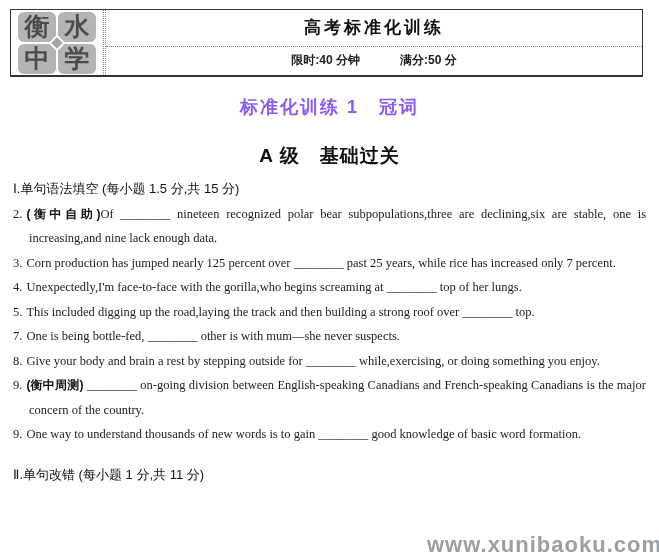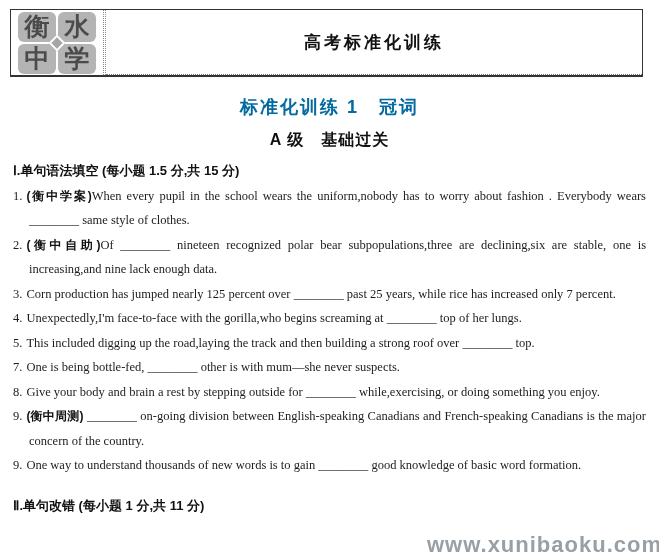--- a/index.html
+++ b/index.html
@@ -35,28 +35,28 @@
     font-size:17px;letter-spacing:3px;color:#111;
   }
   .header-info-row{
     flex:1;display:flex;align-items:center;justify-content:center;gap:40px;
     font-family:"Liberation Sans", sans-serif;font-weight:bold;font-size:12px;color:#222;
   }
   
   .content{position:absolute;left:13px;right:13px;top:86px;}
   .doc-title{
     text-align:center;font-family:"Liberation Sans", sans-serif;
-    font-weight:bold;font-size:18px;letter-spacing:2px;margin-top:9px;color:#0369a1;
+    font-weight:bold;font-size:18px;letter-spacing:2px;margin-top:9px;color:#8b5cf6;
   }
   .doc-subtitle{
     text-align:center;font-family:"Liberation Sans", sans-serif;
-    font-weight:bold;font-size:16px;letter-spacing:1px;margin-top:11px;color:#111;
+    font-weight:bold;font-size:19px;letter-spacing:1px;margin-top:24px;color:#111;
   }
   .sec-heading{
-    font-family:"Liberation Sans", sans-serif;font-weight:bold;
+    font-family:"Liberation Sans", sans-serif;font-weight:normal;
     font-size:13px;line-height:24.5px;margin-top:8px;color:#111;
   }
   .sec-heading.second{margin-top:16px;}
   .question{
     font-size:12.5px;line-height:24.5px;text-align:justify;
     padding-left:16px;text-indent:-16px;color:#1c1c1c;
   }
   .question .num{margin-right:4px;}
   .question .tag{font-family:"Liberation Sans", sans-serif;font-weight:bold;font-size:12px;color:#111;}
   
@@ -76,30 +76,33 @@
       <span class="tile">衡</span>
       <span class="tile">水</span>
       <span class="tile">中</span>
       <span class="tile">学</span>
       <span class="logo-diamond"></span>
     </div>
   </div>
   <div class="divider-v"></div>
   <div class="header-right">
     <div class="header-title-row">高考标准化训练</div>
+    <div class="header-info-row">
+      <span>限时:40 分钟</span>
+      <span>满分:50 分</span>
+    </div>
   </div>
 </div>
 
 <div class="content">
   <div class="doc-title">标准化训练 1　冠词</div>
   <div class="doc-subtitle">A 级　基础过关</div>
 
   <div class="sec-heading">Ⅰ.单句语法填空 (每小题 1.5 分,共 15 分)</div>
 
-  <div class="question"><span class="num">1.</span><span class="tag">(衡中学案)</span><span class="qtext">When every pupil in the school wears the uniform,nobody has to worry about fashion . Everybody wears ________ same style of clothes.</span></div>
   <div class="question"><span class="num">2.</span><span class="tag">(衡中自助)</span><span class="qtext">Of ________ nineteen recognized polar bear subpopulations,three are declining,six are stable, one is increasing,and nine lack enough data.</span></div>
   <div class="question"><span class="num">3.</span><span class="tag"></span><span class="qtext">Corn production has jumped nearly 125 percent over ________ past 25 years, while rice has increased only 7 percent.</span></div>
   <div class="question"><span class="num">4.</span><span class="tag"></span><span class="qtext">Unexpectedly,I'm face-to-face with the gorilla,who begins screaming at ________ top of her lungs.</span></div>
   <div class="question"><span class="num">5.</span><span class="tag"></span><span class="qtext">This included digging up the road,laying the track and then building a strong roof over ________ top.</span></div>
   <div class="question"><span class="num">7.</span><span class="tag"></span><span class="qtext">One is being bottle-fed, ________ other is with mum—she never suspects.</span></div>
   <div class="question"><span class="num">8.</span><span class="tag"></span><span class="qtext">Give your body and brain a rest by stepping outside for ________ while,exercising, or doing something you enjoy.</span></div>
   <div class="question"><span class="num">9.</span><span class="tag">(衡中周测)</span><span class="qtext"> ________ on-going division between English-speaking Canadians and French-speaking Canadians is the major concern of the country.</span></div>
   <div class="question"><span class="num">9.</span><span class="tag"></span><span class="qtext">One way to understand thousands of new words is to gain ________ good knowledge of basic word formation.</span></div>
 
   <div class="sec-heading second">Ⅱ.单句改错 (每小题 1 分,共 11 分)</div>

